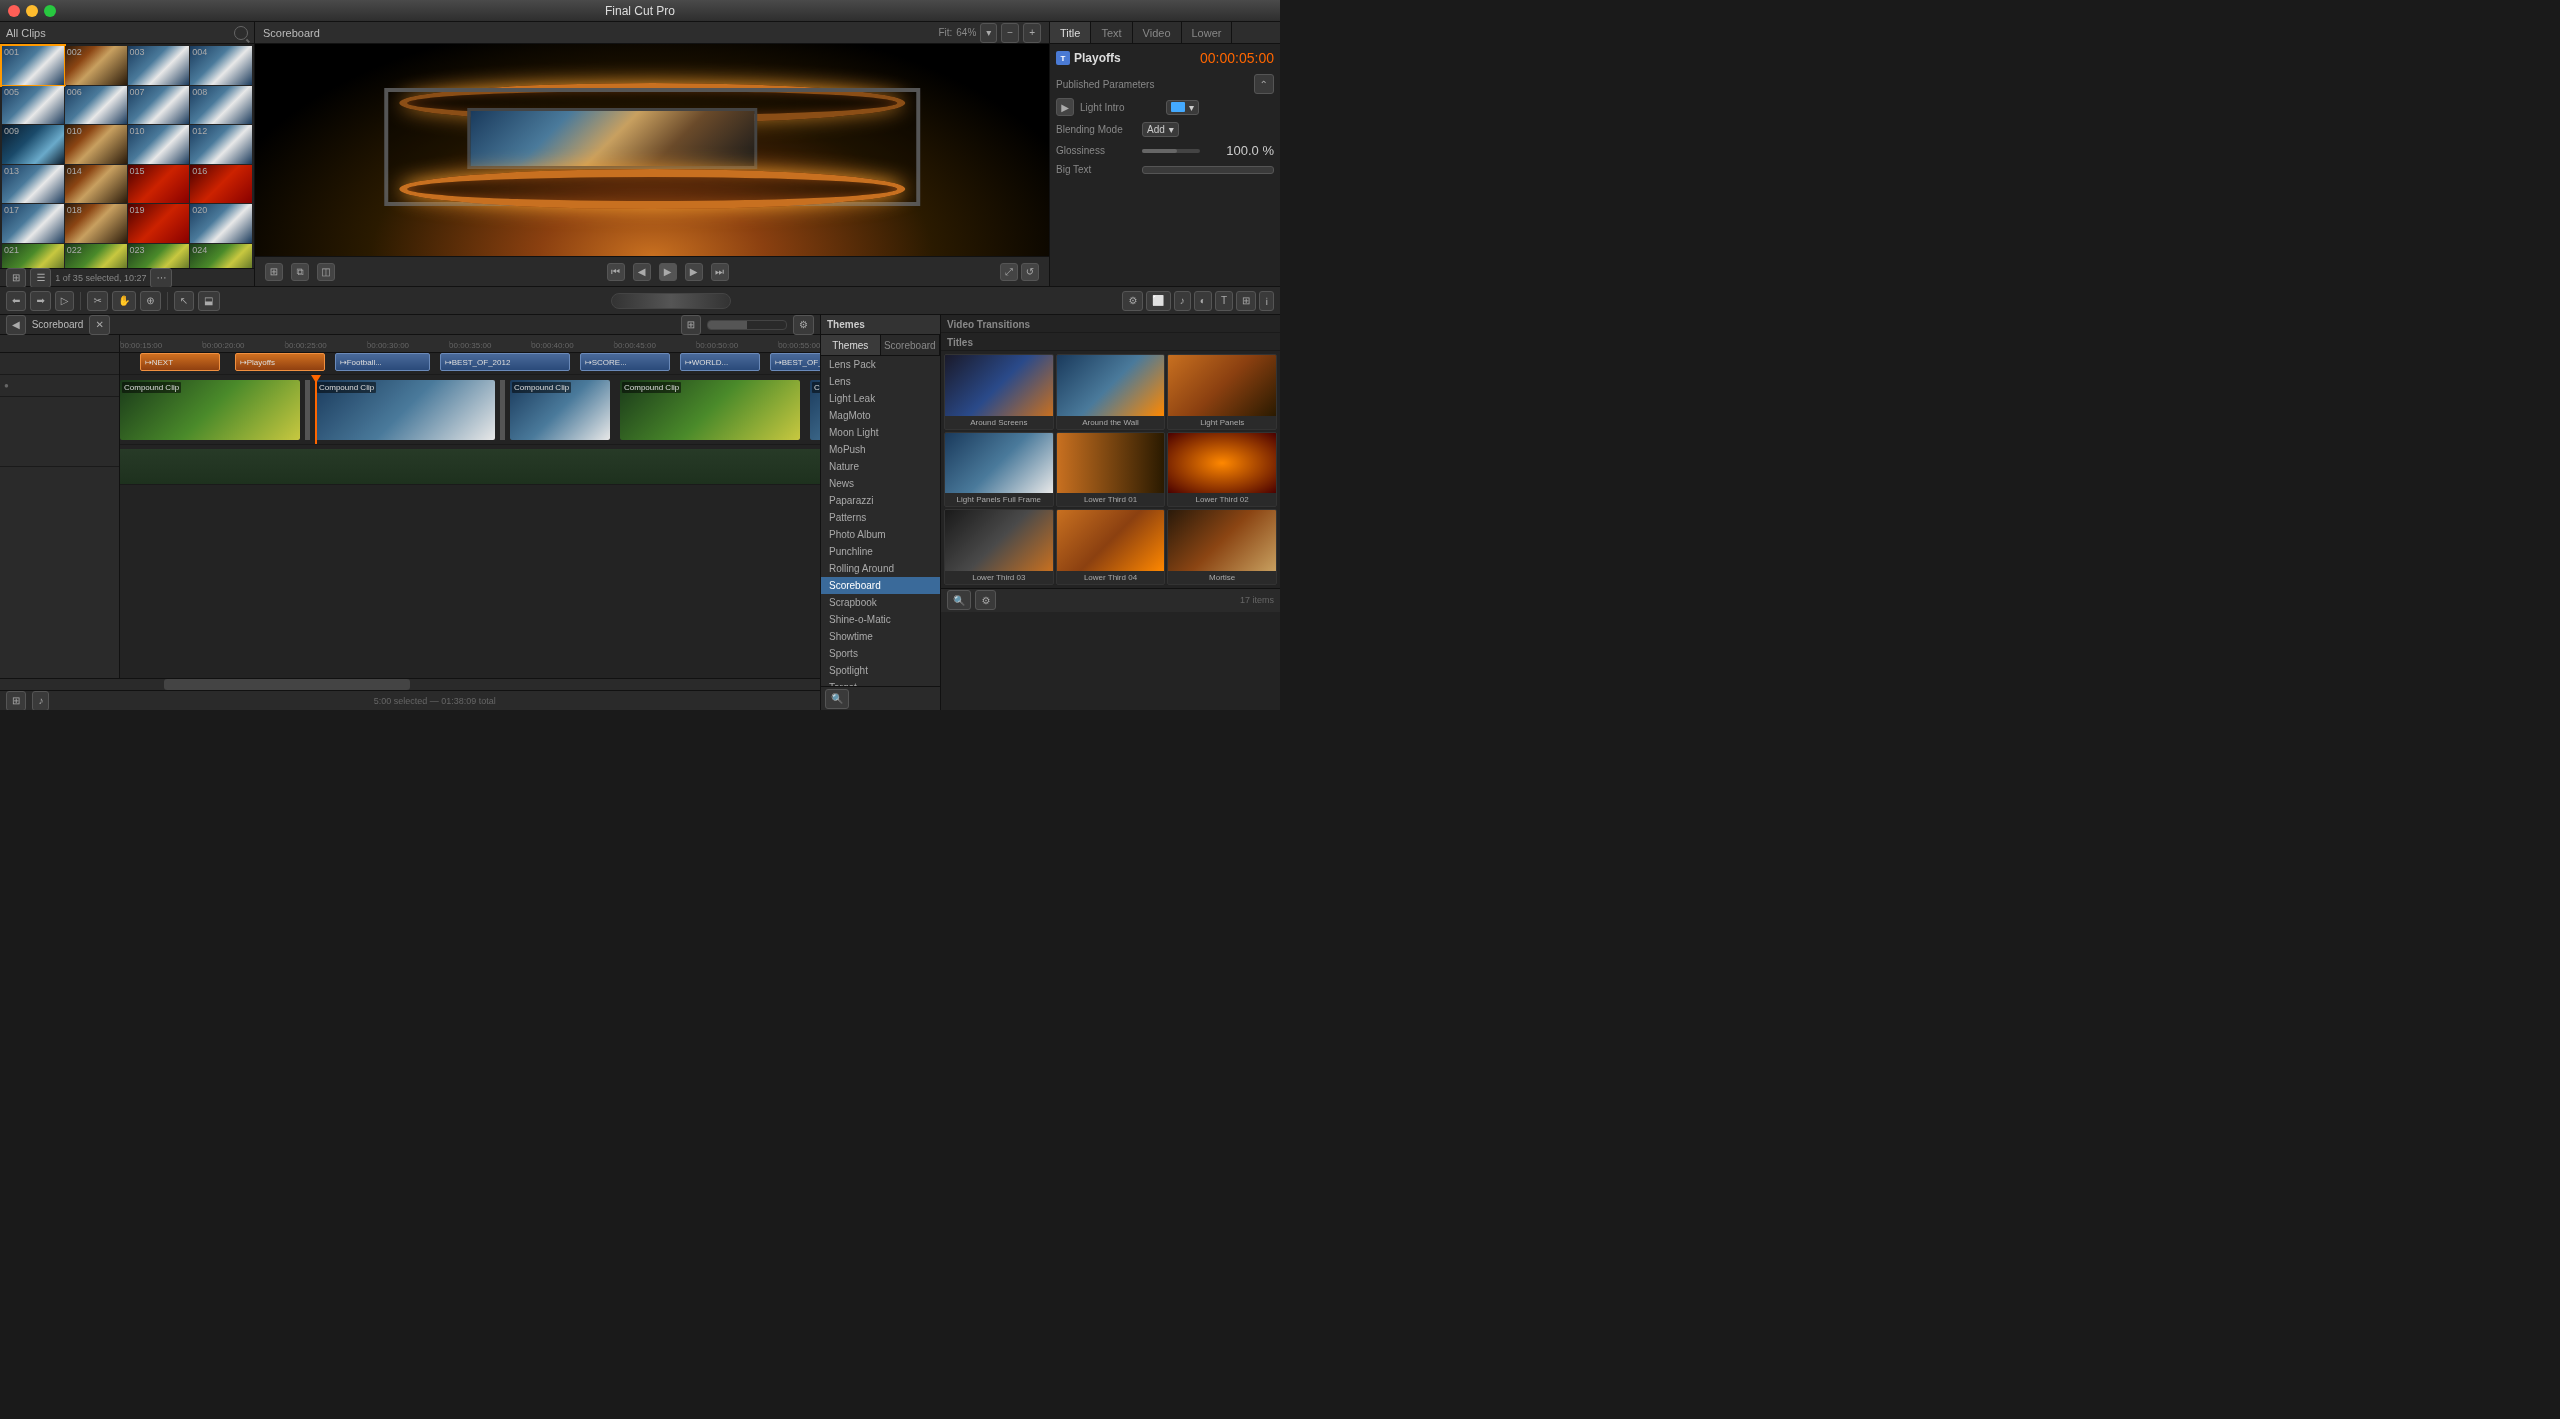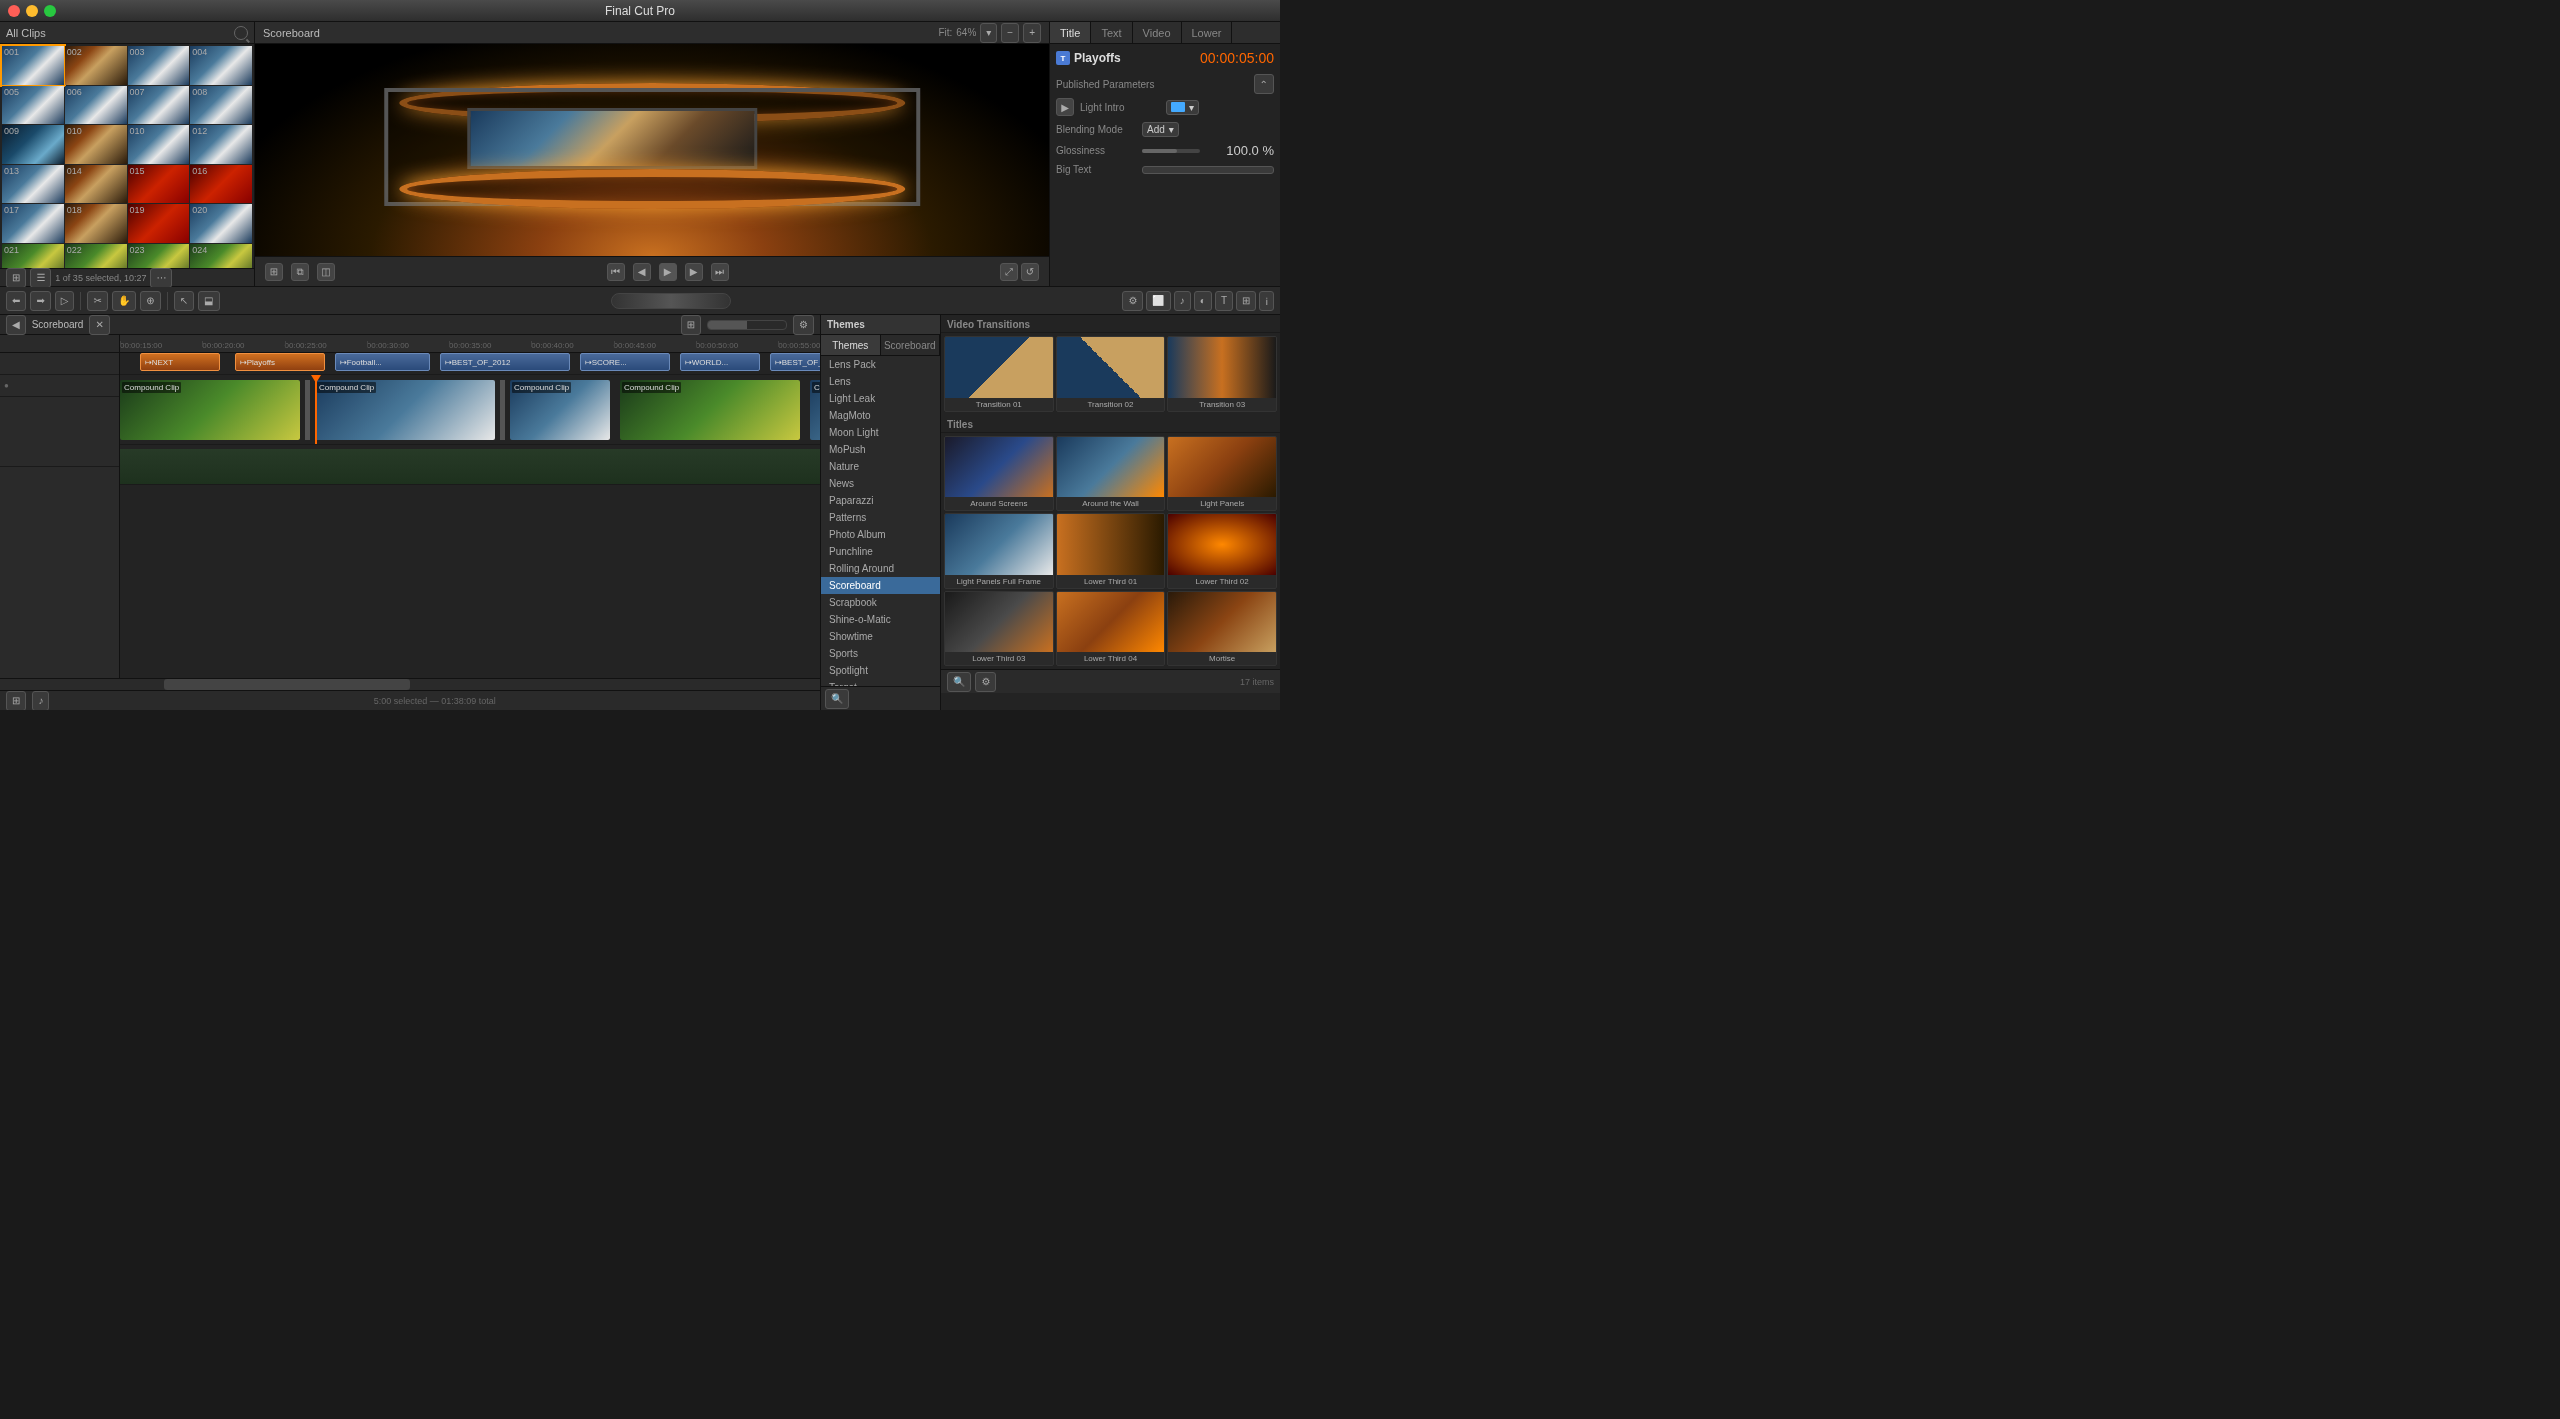--- a/index.html
+++ b/index.html
@@ -1146,34 +1146,20 @@
             <div class="themes-item">Spotlight</div>
             <div class="themes-item">Target</div>
           </div>
         <div class="themes-footer">
           <div class="toolbar-btn">🔍</div>
         </div>
       </div>
 
       <div class="effects-grid-panel">
         <div class="effects-section-label">Video Transitions</div>
-        <div class="effects-grid" id="transitions-grid">
-            <div class="effect-item">
-    <div class="effect-thumb effect-thumb-trans1"></div>
-    <div class="effect-name">Transition 01</div>
-  </div>
-            <div class="effect-item">
-    <div class="effect-thumb effect-thumb-trans2"></div>
-    <div class="effect-name">Transition 02</div>
-  </div>
-            <div class="effect-item">
-    <div class="effect-thumb effect-thumb-trans3"></div>
-    <div class="effect-name">Transition 03</div>
-  </div>
-          </div>
         <div class="effects-section-label">Titles</div>
         <div class="effects-grid" id="titles-grid">
             <div class="effect-item">
     <div class="effect-thumb effect-thumb-screens"></div>
     <div class="effect-name">Around Screens</div>
   </div>
             <div class="effect-item">
     <div class="effect-thumb effect-thumb-wall"></div>
     <div class="effect-name">Around the Wall</div>
   </div>

